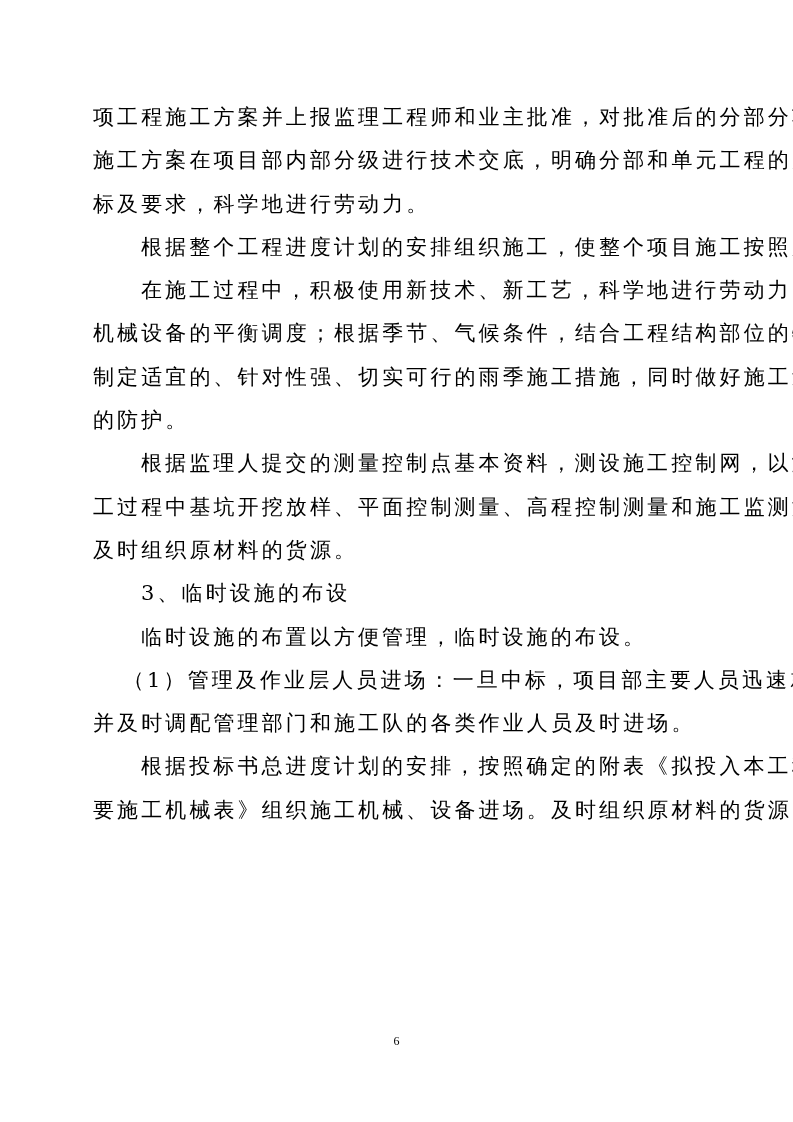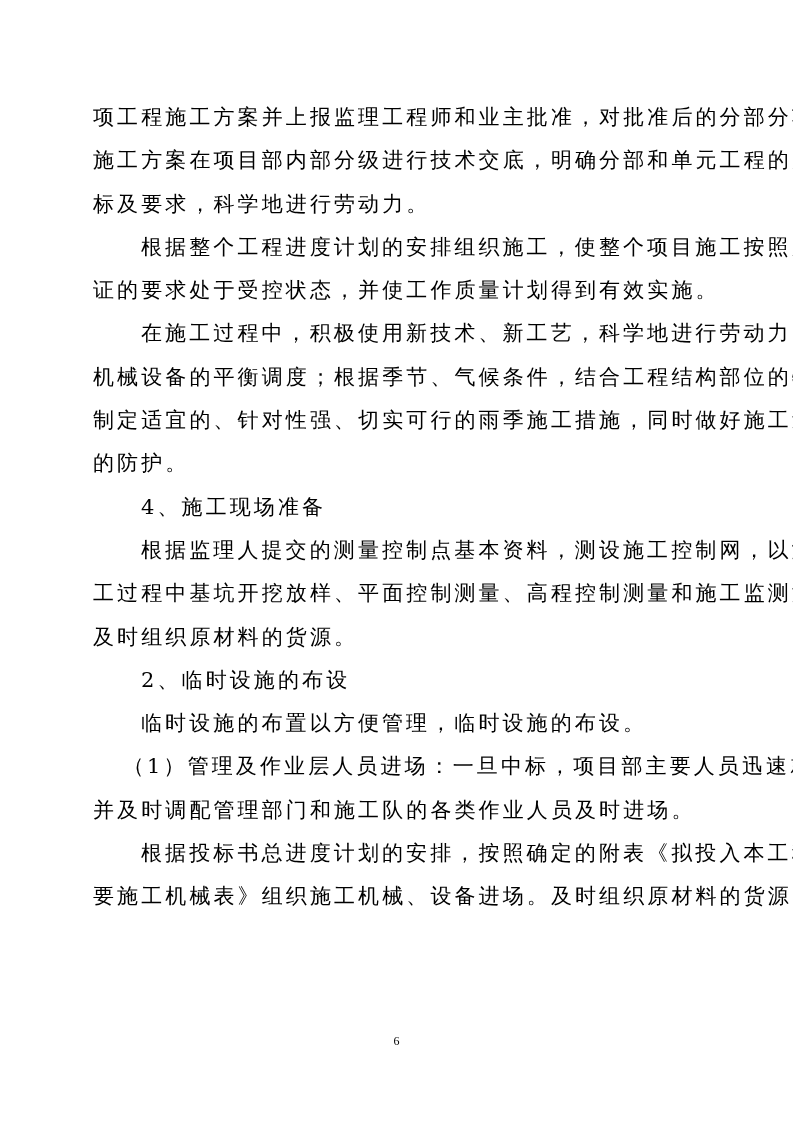--- a/index.html
+++ b/index.html
@@ -46,30 +46,28 @@
     }
   </style>
 </head>
 <body>
 
 <div class="page">
   <div class="line">项工程施工方案并上报监理工程师和业主批准，对批准后的分部分项工程</div>
   <div class="line">施工方案在项目部内部分级进行技术交底，明确分部和单元工程的质量目</div>
   <div class="line">标及要求，科学地进行劳动力。</div>
   <div class="line indent">根据整个工程进度计划的安排组织施工，使整个项目施工按照质量论</div>
-  <div class="line">证的要求处于受控状态，并使工作质量计划得到有效实施。</div>
   <div class="line indent">在施工过程中，积极使用新技术、新工艺，科学地进行劳动力、材料、</div>
   <div class="line">机械设备的平衡调度；根据季节、气候条件，结合工程结构部位的特点，</div>
   <div class="line">制定适宜的、针对性强、切实可行的雨季施工措施，同时做好施工过程中</div>
   <div class="line">的防护。</div>
-  <div class="line indent">4、施工现场准备</div>
   <div class="line indent">根据监理人提交的测量控制点基本资料，测设施工控制网，以满足施</div>
   <div class="line">工过程中基坑开挖放样、平面控制测量、高程控制测量和施工监测测量以</div>
   <div class="line">及时组织原材料的货源。</div>
-  <div class="line indent">2、临时设施的布设</div>
+  <div class="line indent">3、临时设施的布设</div>
   <div class="line indent">临时设施的布置以方便管理，临时设施的布设。</div>
   <div class="line indent-paren">（1）管理及作业层人员进场：一旦中标，项目部主要人员迅速就位，</div>
   <div class="line">并及时调配管理部门和施工队的各类作业人员及时进场。</div>
   <div class="line indent">根据投标书总进度计划的安排，按照确定的附表《拟投入本工程的主</div>
   <div class="line">要施工机械表》组织施工机械、设备进场。及时组织原材料的货源；调拨</div>
 </div>
 
 <div class="page-number">6</div>
 
 </body></html>

